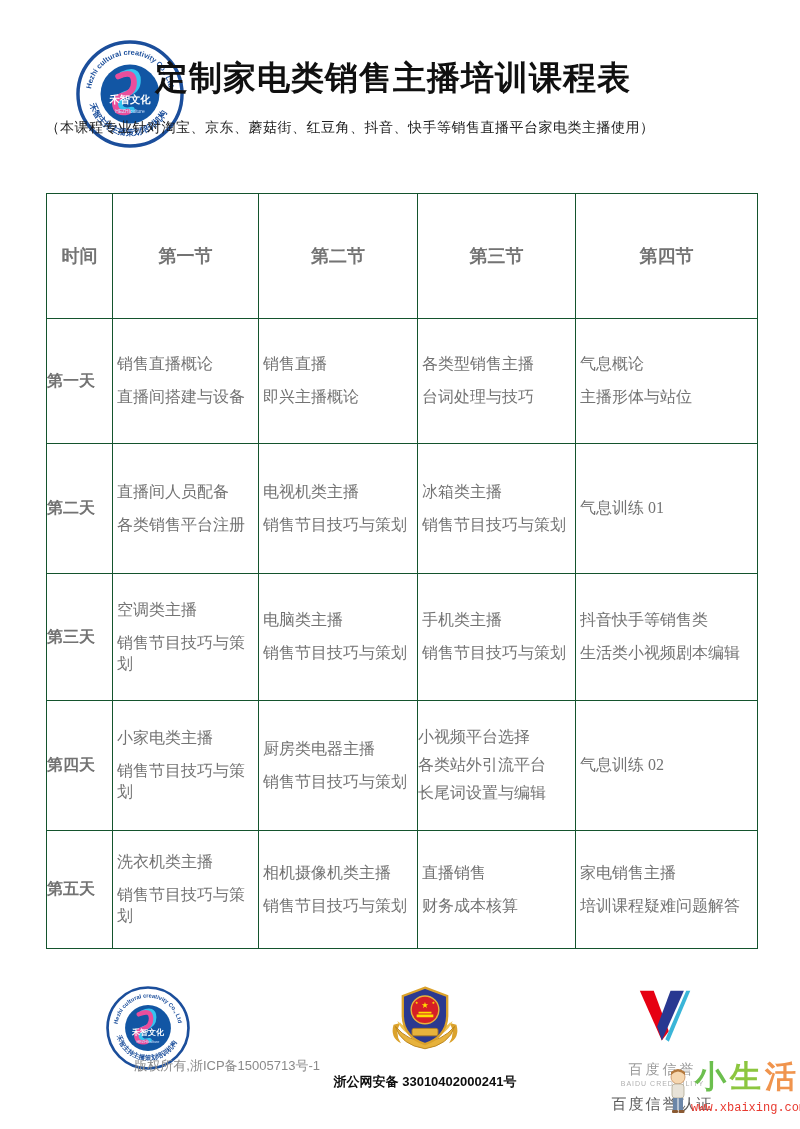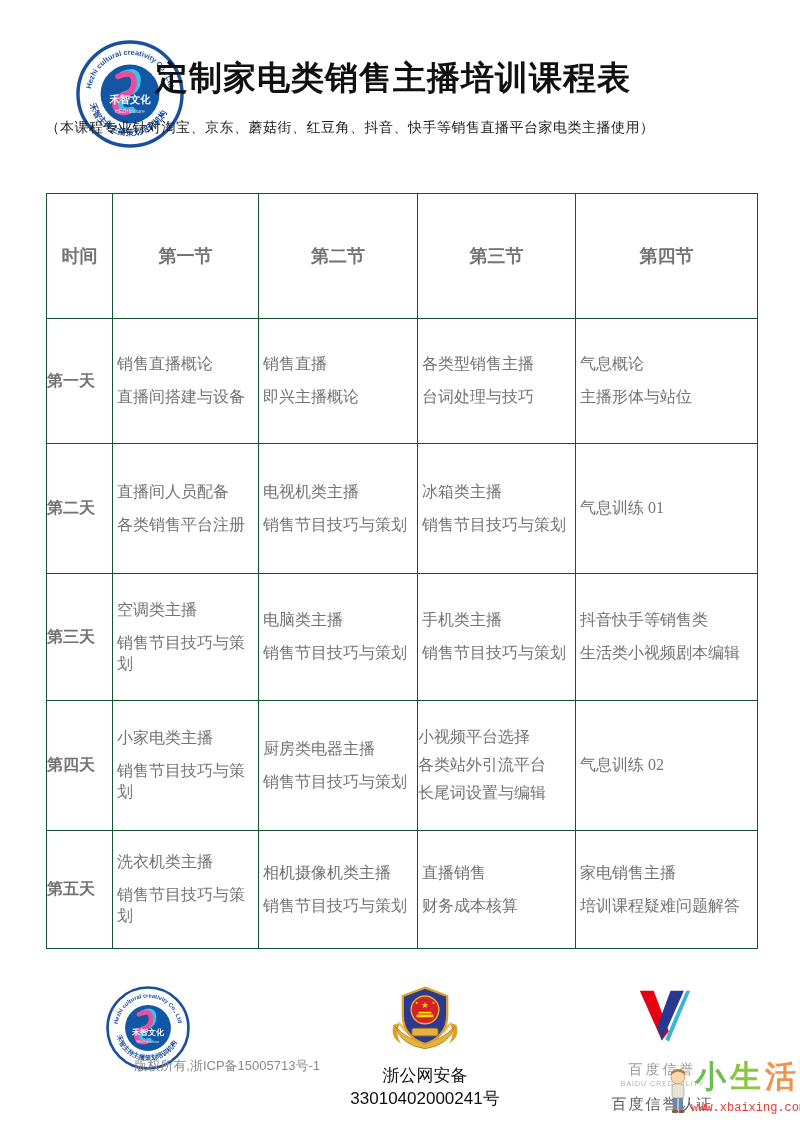--- a/index.html
+++ b/index.html
@@ -28,22 +28,22 @@
   tr.r4 { height:130px; } tr.r5 { height:118px; }
   .cl { display:block; margin:12px 4px; }
   td.tight .cl { margin:7px 0; }
 
   
   .copyright { position:absolute; left:60px; top:1057px; width:260px; text-align:right;
                font-family:"Liberation Sans","DejaVu Sans",sans-serif;
                font-size:13px; color:#8a8a8a; }
   .badge-wrap { position:absolute; left:330px; top:984px; width:190px; text-align:center; }
   .badge-wrap svg { width:76px; height:74px; }
-  .police-txt { margin-top:2px; font-family:"Liberation Sans","DejaVu Sans",sans-serif;
-                font-size:17px; font-weight:normal; color:#0d0d0d; }
+  .police-txt { margin-top:11px; font-family:"Liberation Sans","DejaVu Sans",sans-serif;
+                font-size:13px; font-weight:bold; color:#0d0d0d; }
   .baidu-wrap { position:absolute; left:575px; top:986px; width:175px; text-align:center; }
   .baidu-wrap svg { width:64px; height:58px; }
   .baidu-cn { font-family:"Liberation Sans","DejaVu Sans",sans-serif; font-size:14px;
               color:#9a9a9a; letter-spacing:3px; margin-top:13px; }
   .baidu-en { font-family:"Liberation Sans","DejaVu Sans",sans-serif; font-size:7px;
               color:#b0b0b0; letter-spacing:1px; margin-top:1px; }
   .baidu-cert { font-family:"Liberation Sans","DejaVu Sans",sans-serif; font-size:15px;
               color:#5a5a5a; letter-spacing:2px; margin-top:8px; }
 
   

